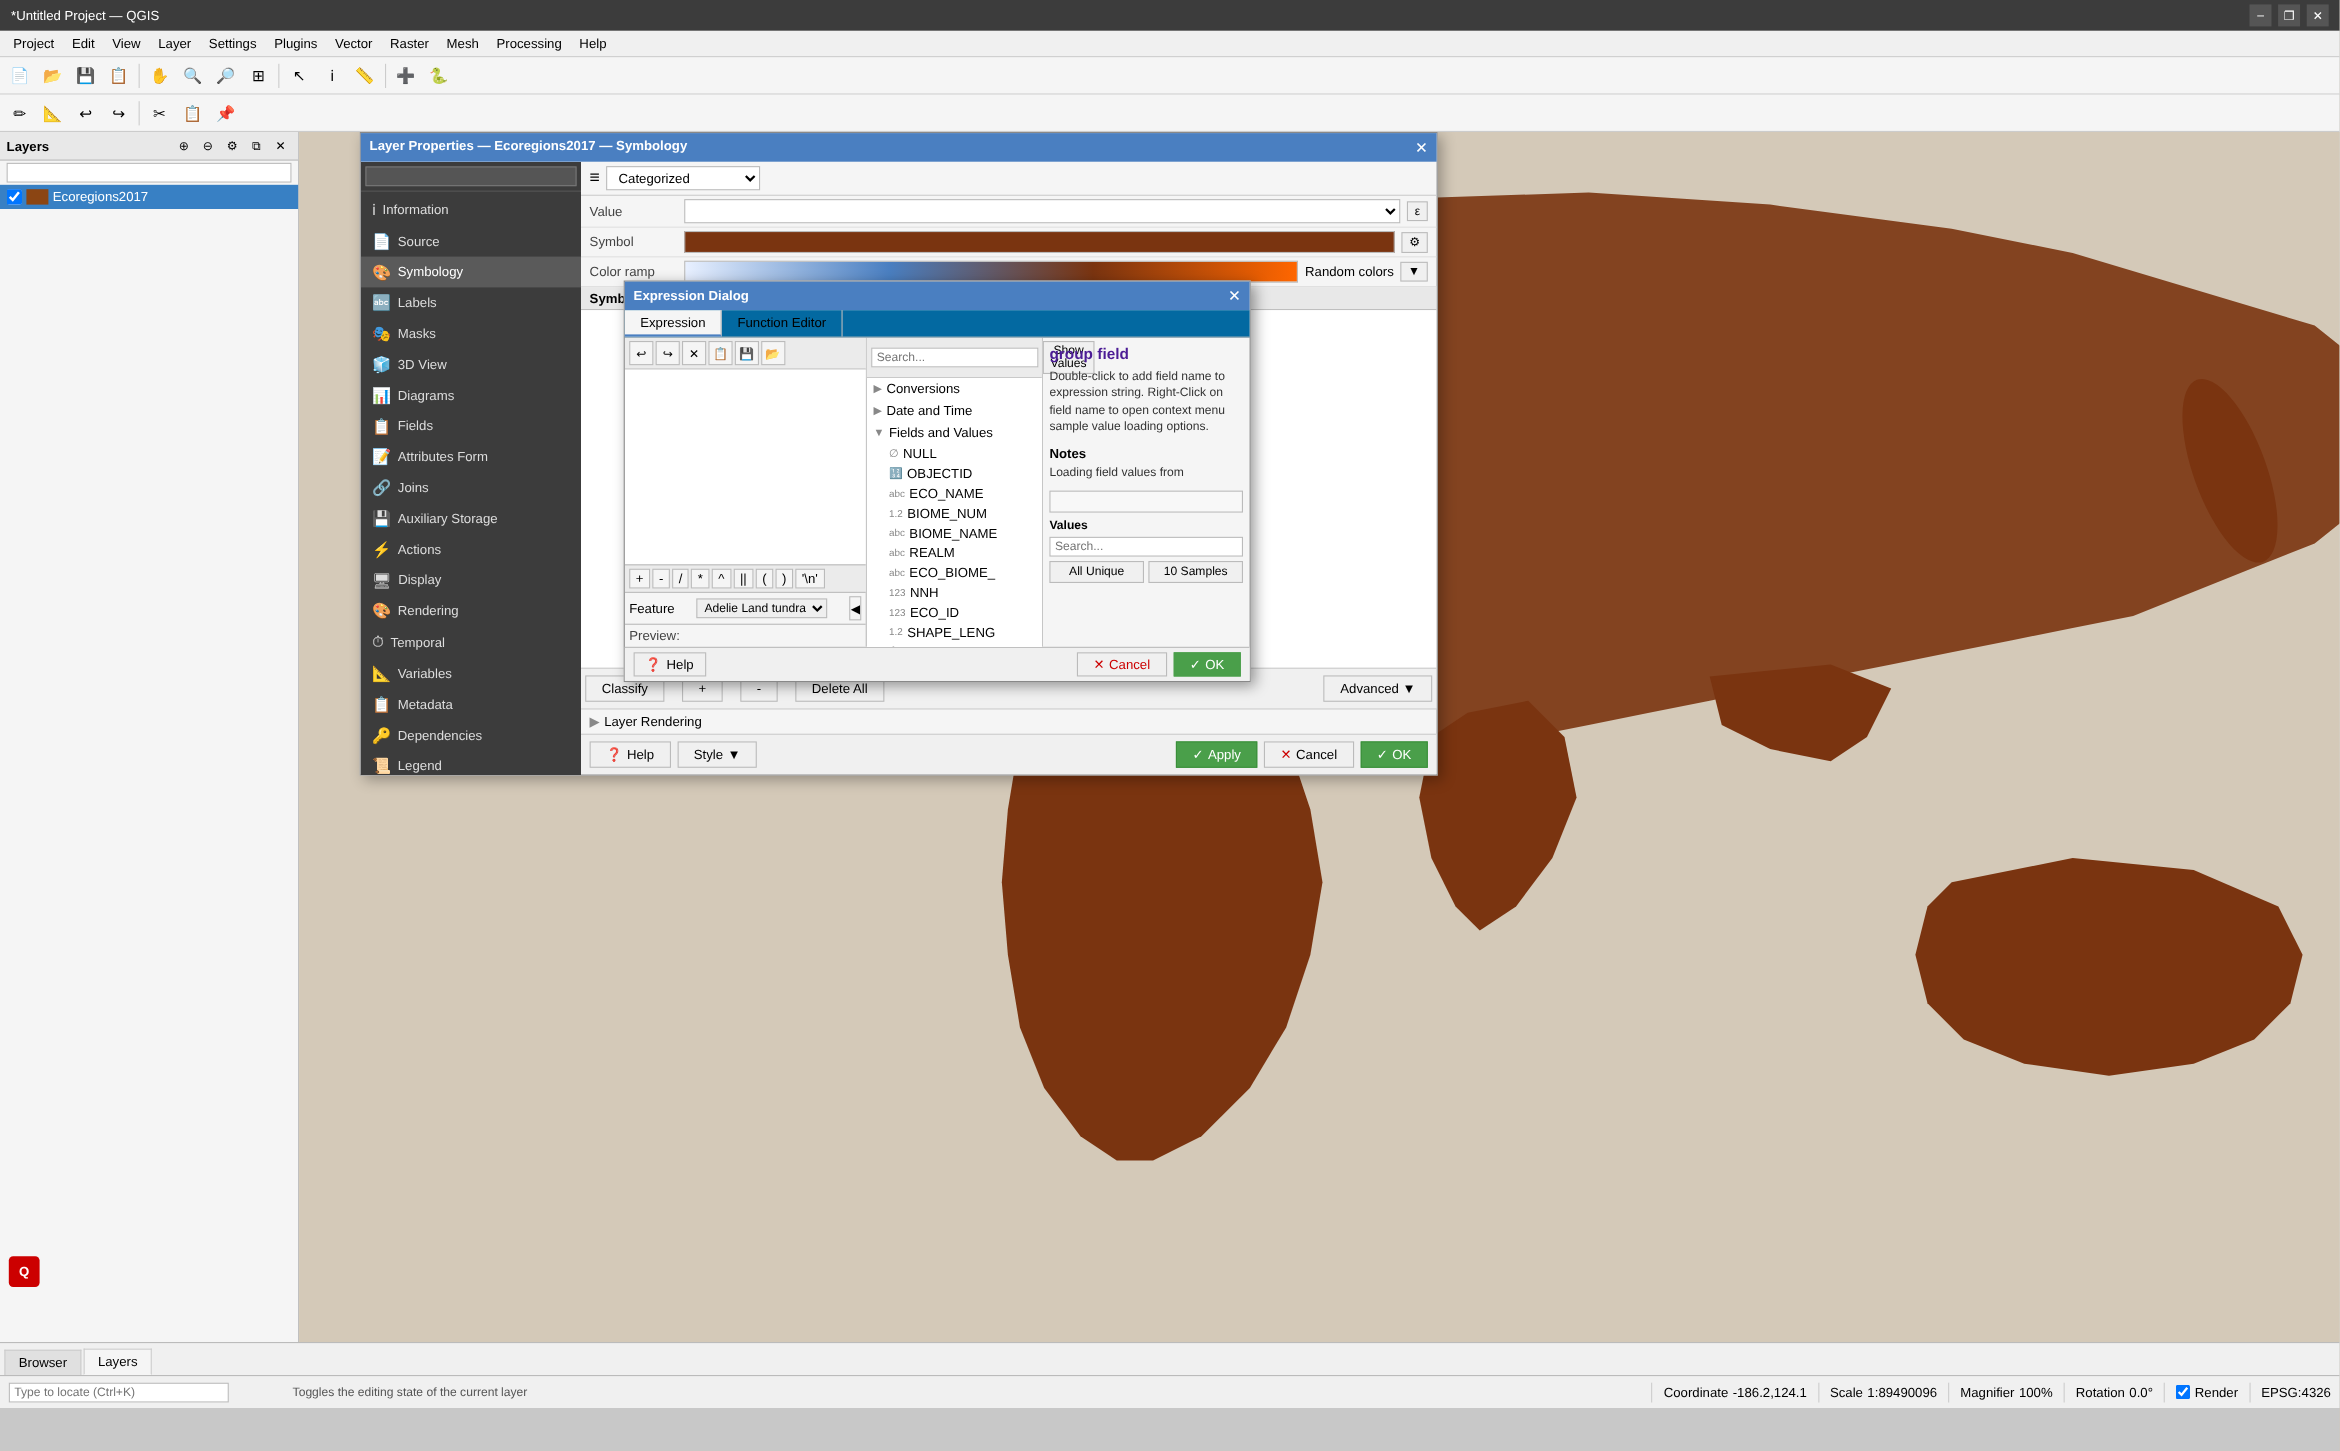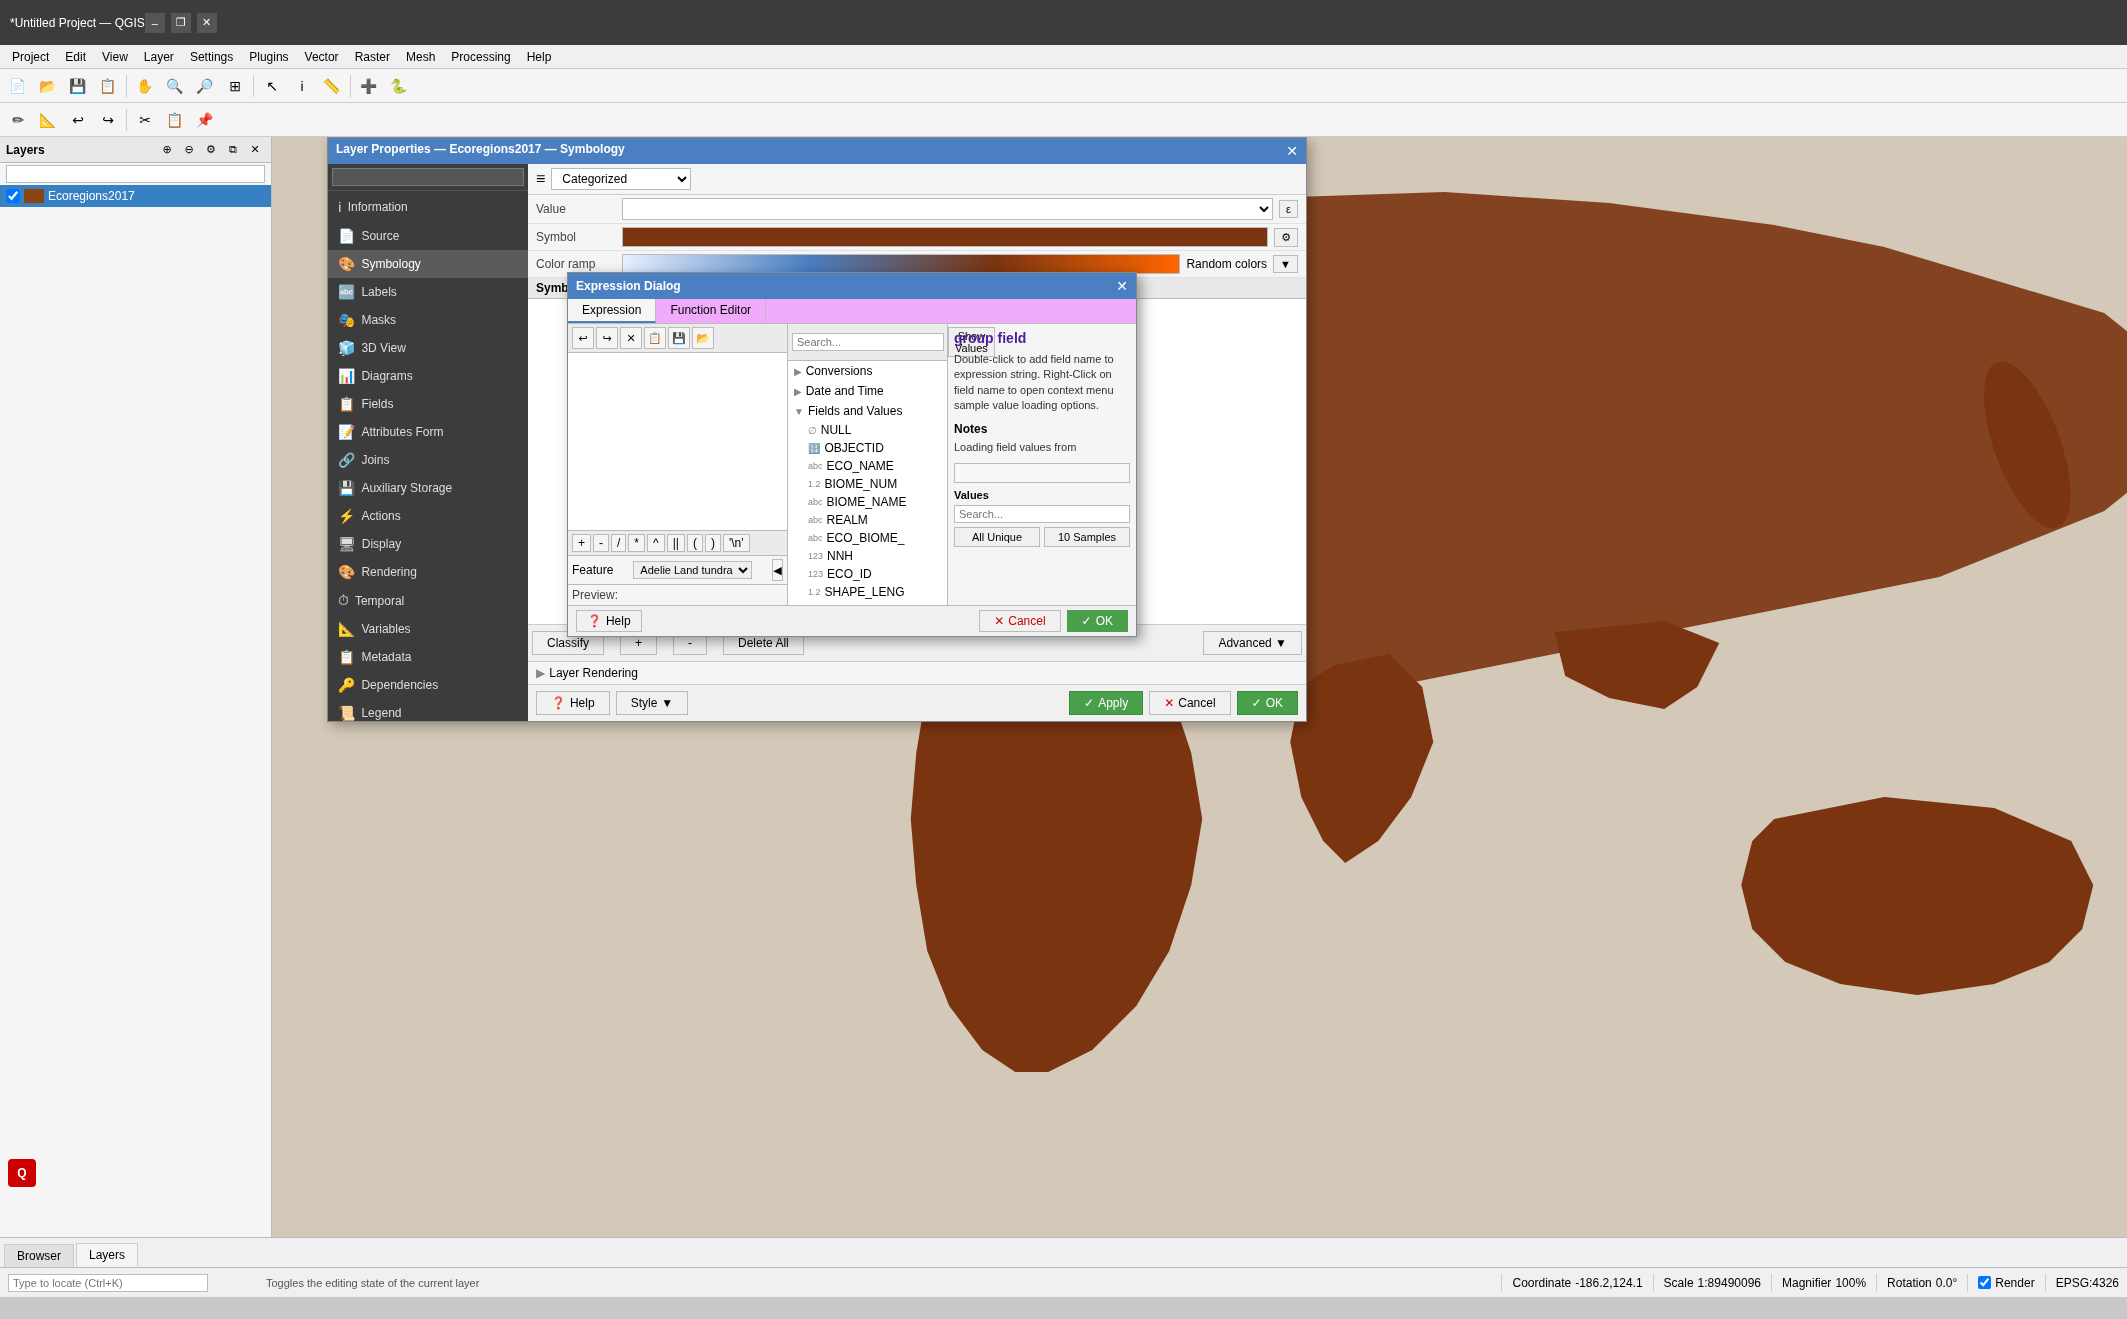--- a/index.html
+++ b/index.html
@@ -2,23 +2,24 @@
 <html><head>
   <meta charset="utf-8">
   <style>
     * { box-sizing: border-box; margin: 0; padding: 0; font-family: 'Segoe UI', Arial, sans-serif; font-size: 12px; }
     body { background: #c8c8c8; width: 2127px; height: 1319px; overflow: hidden; position: relative; }
 
     
     #titlebar {
       background: #3c3c3c;
       color: #fff;
-      height: 45px;
-      display: flex;
-      align-items: center;
+      height: 28px;
+      display: flex;
+      align-items: center;
+      justify-content: space-between;
       padding: 0 10px;
     }
     #titlebar-controls { display: flex; gap: 6px; }
     .titlebar-btn { width: 20px; height: 20px; background: #555; border: none; color: #fff; cursor: pointer; font-size: 11px; display: flex; align-items: center; justify-content: center; }
 
     
     #menubar {
       background: #f0f0f0;
       border-bottom: 1px solid #ccc;
       height: 24px;
@@ -291,21 +292,21 @@
       display: flex;
       align-items: center;
       justify-content: space-between;
       height: 26px;
     }
     #expr-title { font-size: 12px; font-weight: bold; }
 
     #expr-tabs {
       display: flex;
       border-bottom: 1px solid #bbb;
-      background: #f0abfc;
+      background: #0369a1;
     }
     .expr-tab {
       padding: 4px 14px;
       cursor: pointer;
       font-size: 12px;
       border-right: 1px solid #bbb;
     }
     .expr-tab.active {
       background: #f5f5f5;
       border-bottom: 2px solid #4a7fc1;

